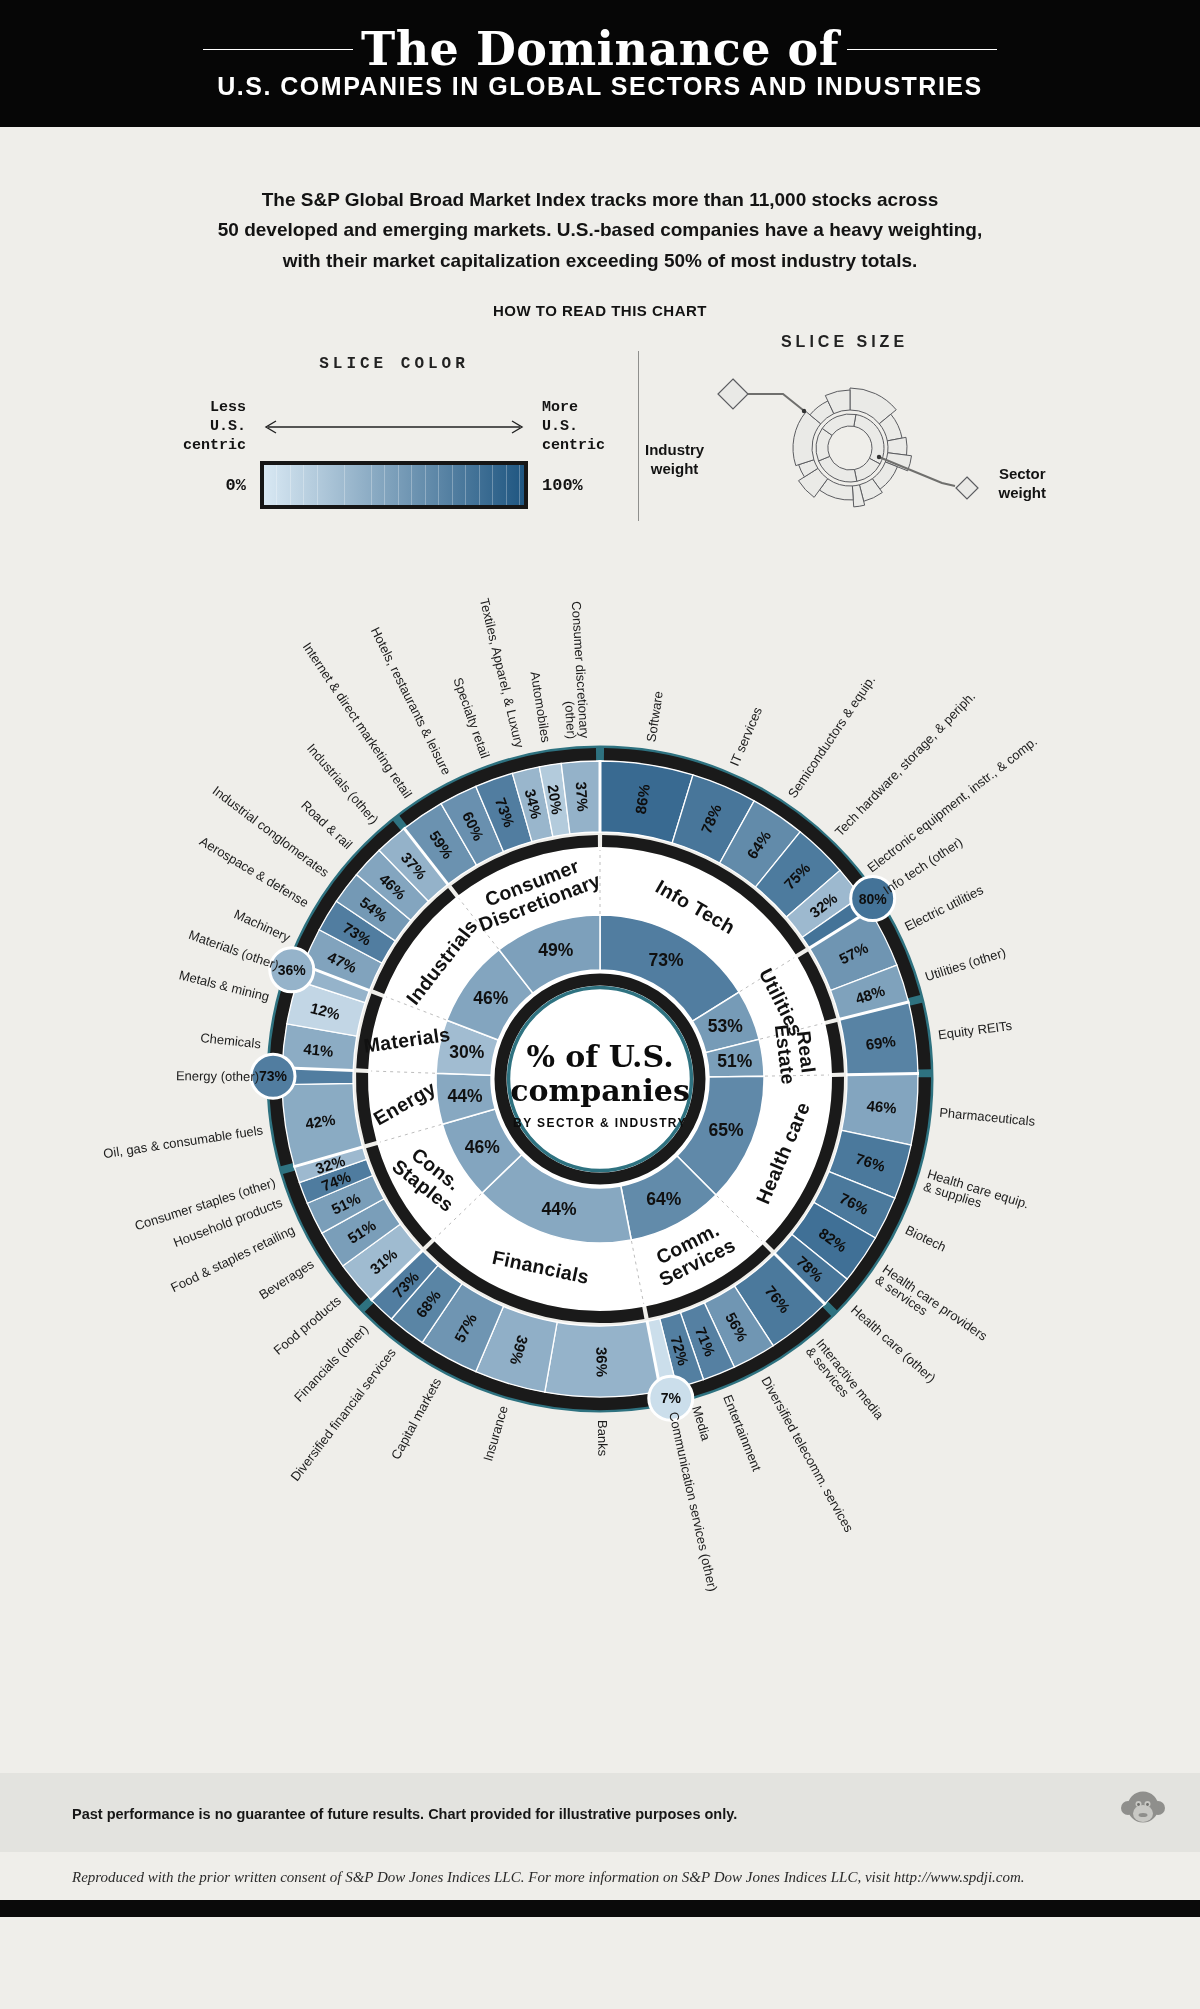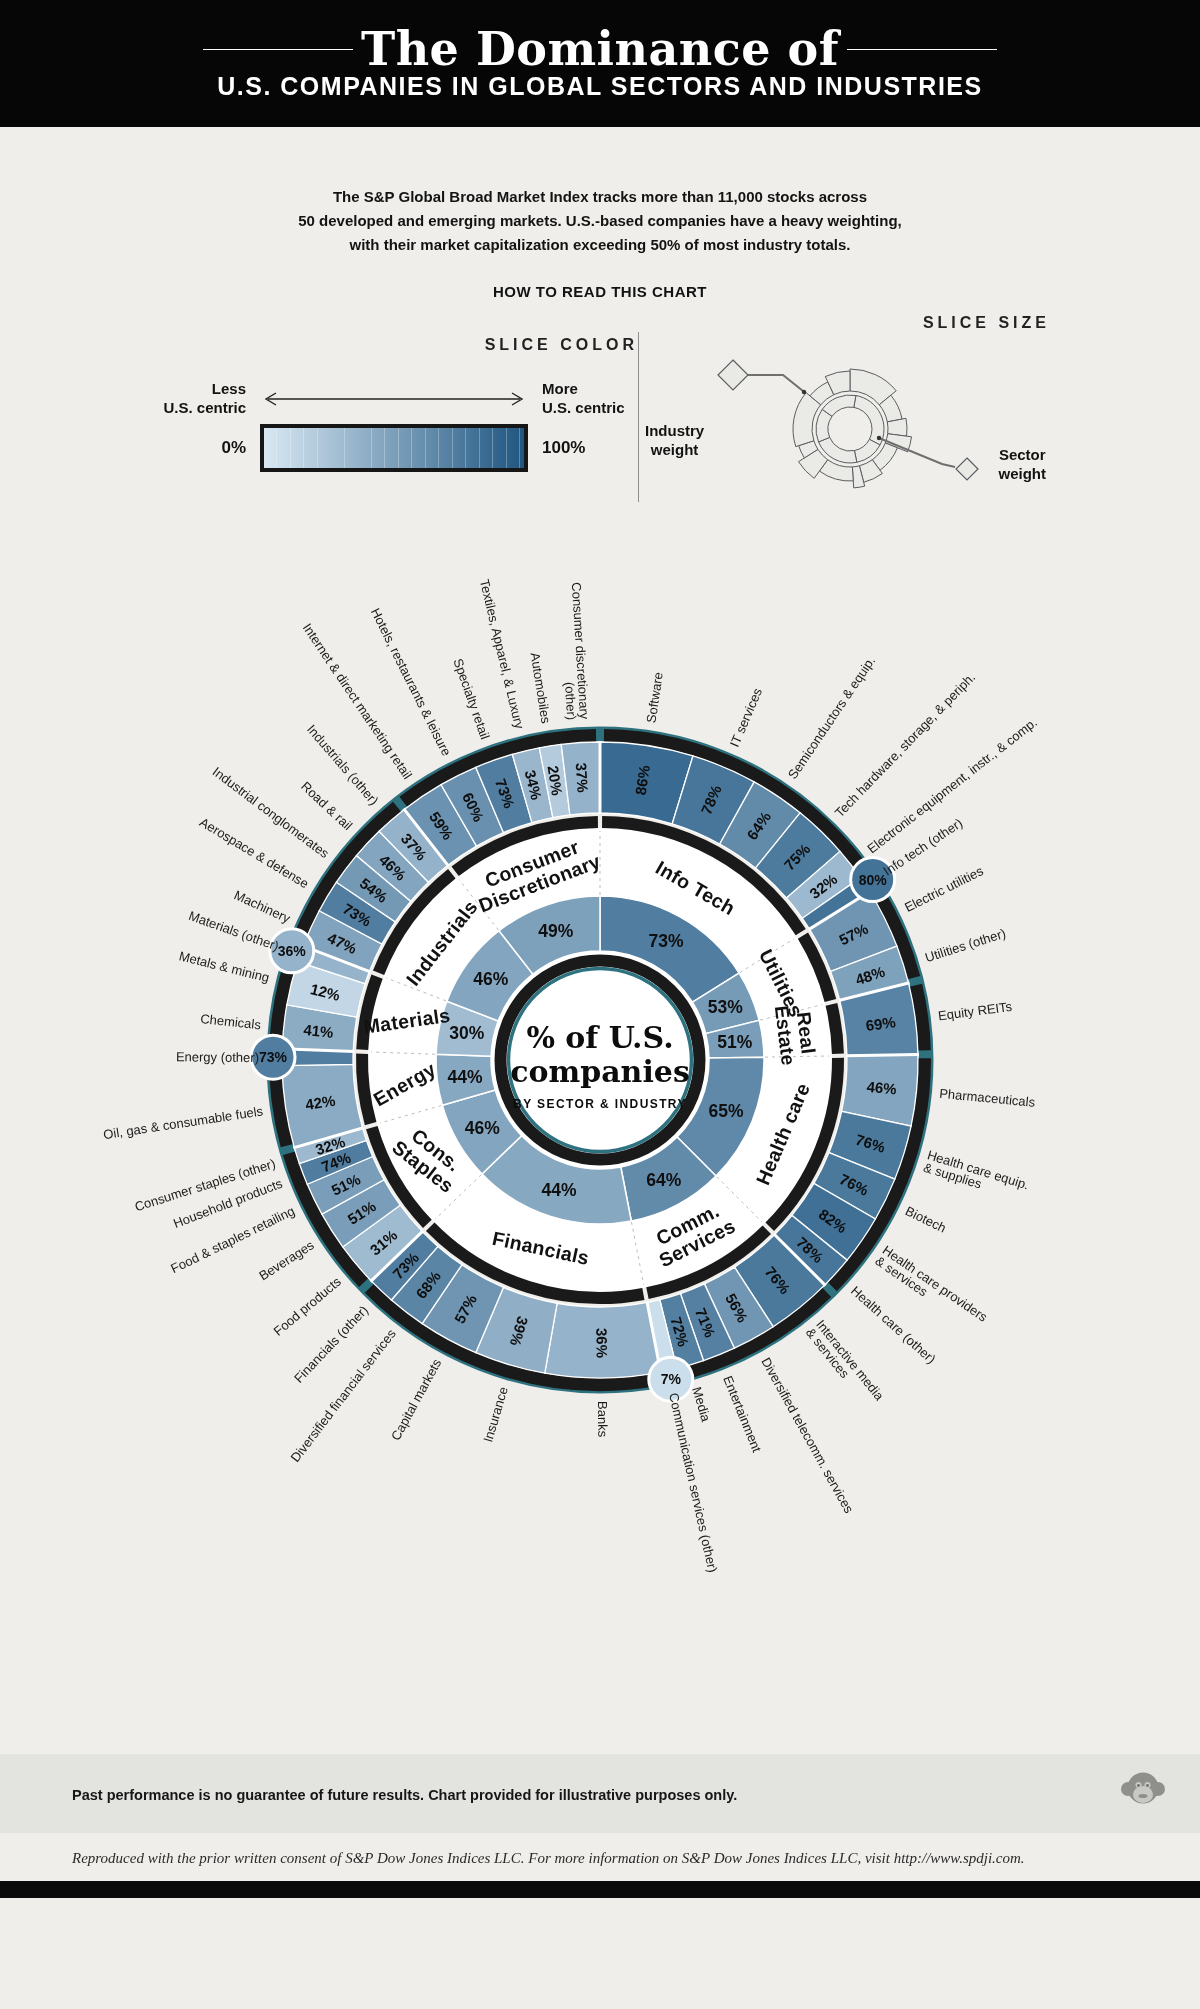--- a/index.html
+++ b/index.html
@@ -5,28 +5,28 @@
   html,body{margin:0;padding:0;background:#efeeea;font-family:"Liberation Sans",sans-serif;color:#131313;}
   body{width:1200px;}
   
   .hdr{background:#060606;height:127px;display:flex;flex-direction:column;justify-content:center;align-items:center;}
   .hdr-row{display:flex;align-items:center;gap:8px;}
   .hdr-rule{width:150px;height:1px;background:#fff;}
   .hdr-title{color:#fff;font-family:"DejaVu Serif",serif;font-weight:bold;font-size:46px;letter-spacing:.5px;line-height:1;}
   .hdr-sub{color:#fff;font-weight:bold;font-size:25px;letter-spacing:1.5px;}
   
   .intro{padding-top:58px;text-align:center;}
-  .intro div{font-weight:bold;font-size:15px;line-height:1.6;}
+  .intro div{font-weight:bold;font-size:19px;line-height:1.6;}
   .howto-head{text-align:center;font-weight:bold;font-size:15px;letter-spacing:.5px;margin-top:26px;}
   
   .legend{width:900px;margin:14px auto 0;display:flex;height:206px;}
-  .leg-left{flex:1;padding-top:22px;}
+  .leg-left{flex:1;padding-top:22px;font-family:Liberation Mono, monospace;}
   .leg-div{width:1px;background:#8f8f8d;margin-top:18px;height:170px;}
   .leg-right{flex:1.15;position:relative;}
-  .leg-title{text-align:right;font-weight:bold;font-size:16px;letter-spacing:4px;color:#222;}
+  .leg-title{text-align:center;font-weight:bold;font-size:16px;letter-spacing:4px;color:#222;}
   .sc-grid{display:grid;grid-template-columns:96px 268px 96px;column-gap:14px;row-gap:6px;justify-content:center;align-items:center;margin-top:26px;}
   .sc-side{font-weight:bold;font-size:15px;line-height:1.25;white-space:pre-line;}
   .sc-less{text-align:right;}
   .sc-more{text-align:left;}
   .sc-pct{font-weight:bold;font-size:17px;}
   .sc-bar{height:40px;border:4px solid #161616;background:linear-gradient(90deg,#d8e8f3,#1f5681),
           repeating-linear-gradient(90deg,rgba(255,255,255,.0) 0 13px,rgba(255,255,255,.35) 13px 14px);
           background-blend-mode:normal;position:relative;}
   .sc-bar:after{content:"";position:absolute;inset:0;background:repeating-linear-gradient(90deg,transparent 0 12.5px,rgba(255,255,255,.28) 12.5px 13.5px);}
   .ss-label{position:absolute;font-weight:bold;font-size:15px;line-height:1.25;white-space:pre-line;}

